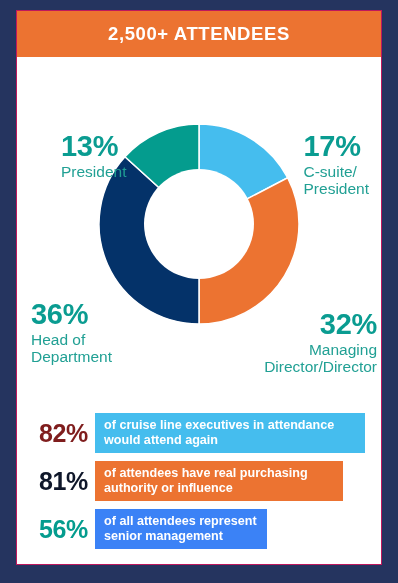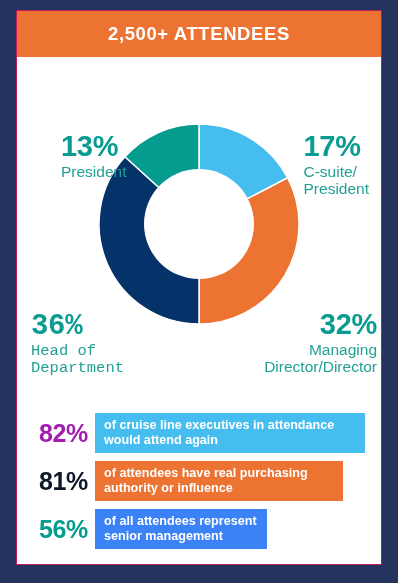--- a/index.html
+++ b/index.html
@@ -83,23 +83,22 @@
     left: 44px;
     top: 60px;
     text-align: left;
   }
   #label-csuite {
     right: 12px;
     top: 60px;
   }
   #label-head {
     left: 14px;
-    top: 240px;
+    top: 228px;
     text-align: left;
-    font-family: Liberation Mono, monospace;
   }
   #label-managing {
     right: 4px;
     top: 238px;
     text-align: right;
   }
   
   #stats {
     position: absolute;
     left: 0;
@@ -178,21 +177,21 @@
       <div class="donut-label" id="label-managing">
         <span class="donut-pct">32%</span>
         <span class="donut-name">Managing</span>
         <span class="donut-name">Director/Director</span>
       </div>
 
     </div>
 
     <div id="stats">
         <div class="stat-row">
-          <div class="stat-pct" style="color: #a21caf;">82%</div>
+          <div class="stat-pct" style="color: #7f1d1d;">82%</div>
           <div class="stat-bar" style="background: rgb(69, 189, 238); width: 270px;">
             <div class="stat-text">of cruise line executives in attendance<br>would attend again</div>
           </div>
         </div>
         <div class="stat-row">
           <div class="stat-pct" style="color: #0f172a;">81%</div>
           <div class="stat-bar" style="background: rgb(236, 115, 49); width: 248px;">
             <div class="stat-text">of attendees have real purchasing<br>authority or influence</div>
           </div>
         </div>

